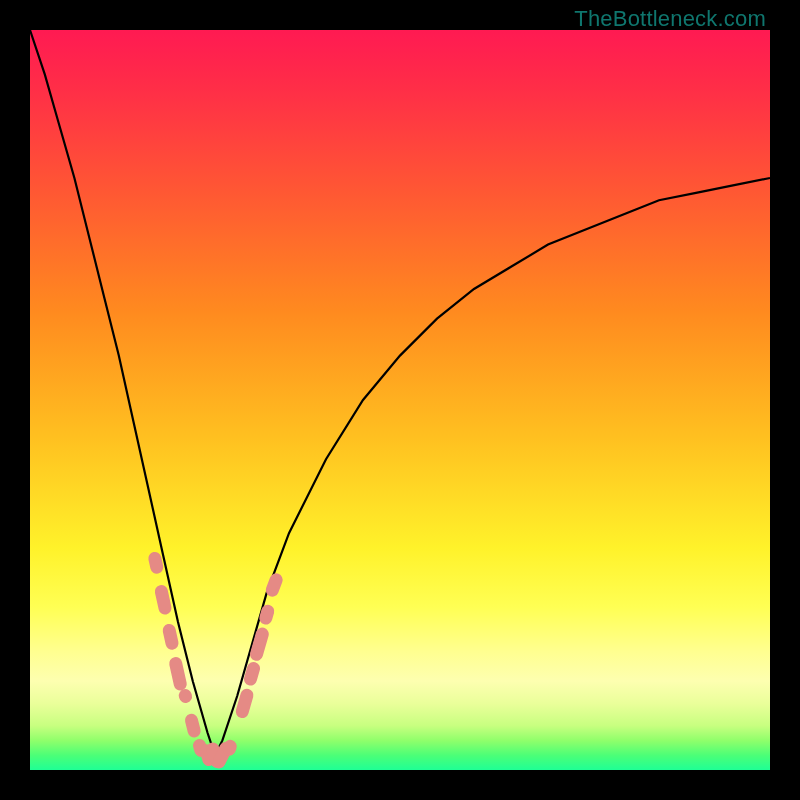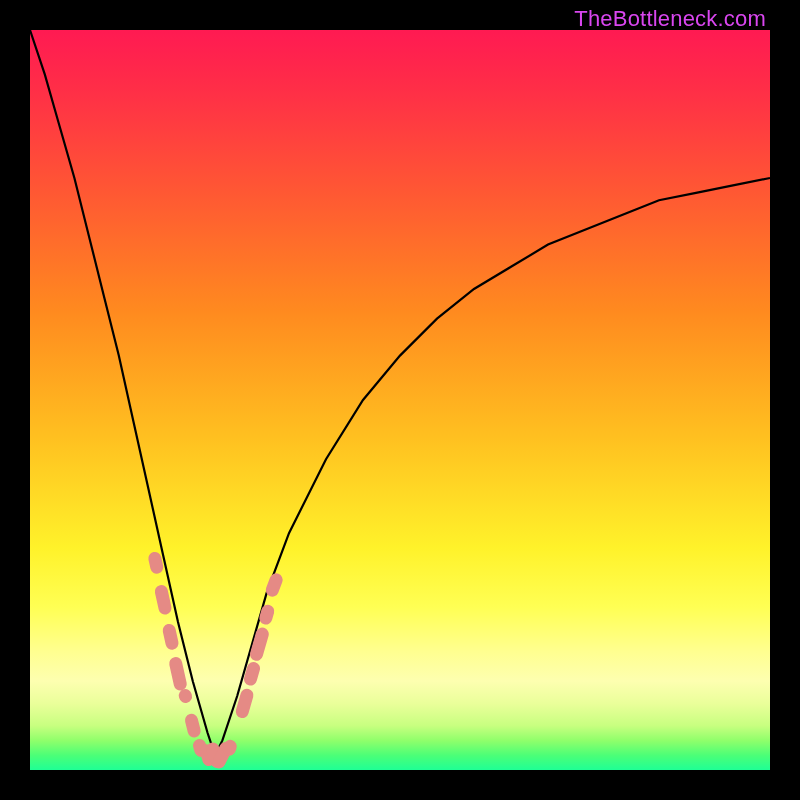--- a/index.html
+++ b/index.html
@@ -38,21 +38,21 @@
       #c8ff80 94%,
       #90ff6b 96%,
       #4cff77 98%,
       #1fff95 100%
     );
   }
   .watermark {
     position: absolute;
     right: 34px;
     top: 6px;
-    color: #d946ef;
+    color: #0f766e;
     font-size: 22px;
     font-weight: 500;
     letter-spacing: 0.2px;
     user-select: none;
     text-align: center;
   }
   svg.curve {
     position: absolute;
     left: 0;
     top: 0;

